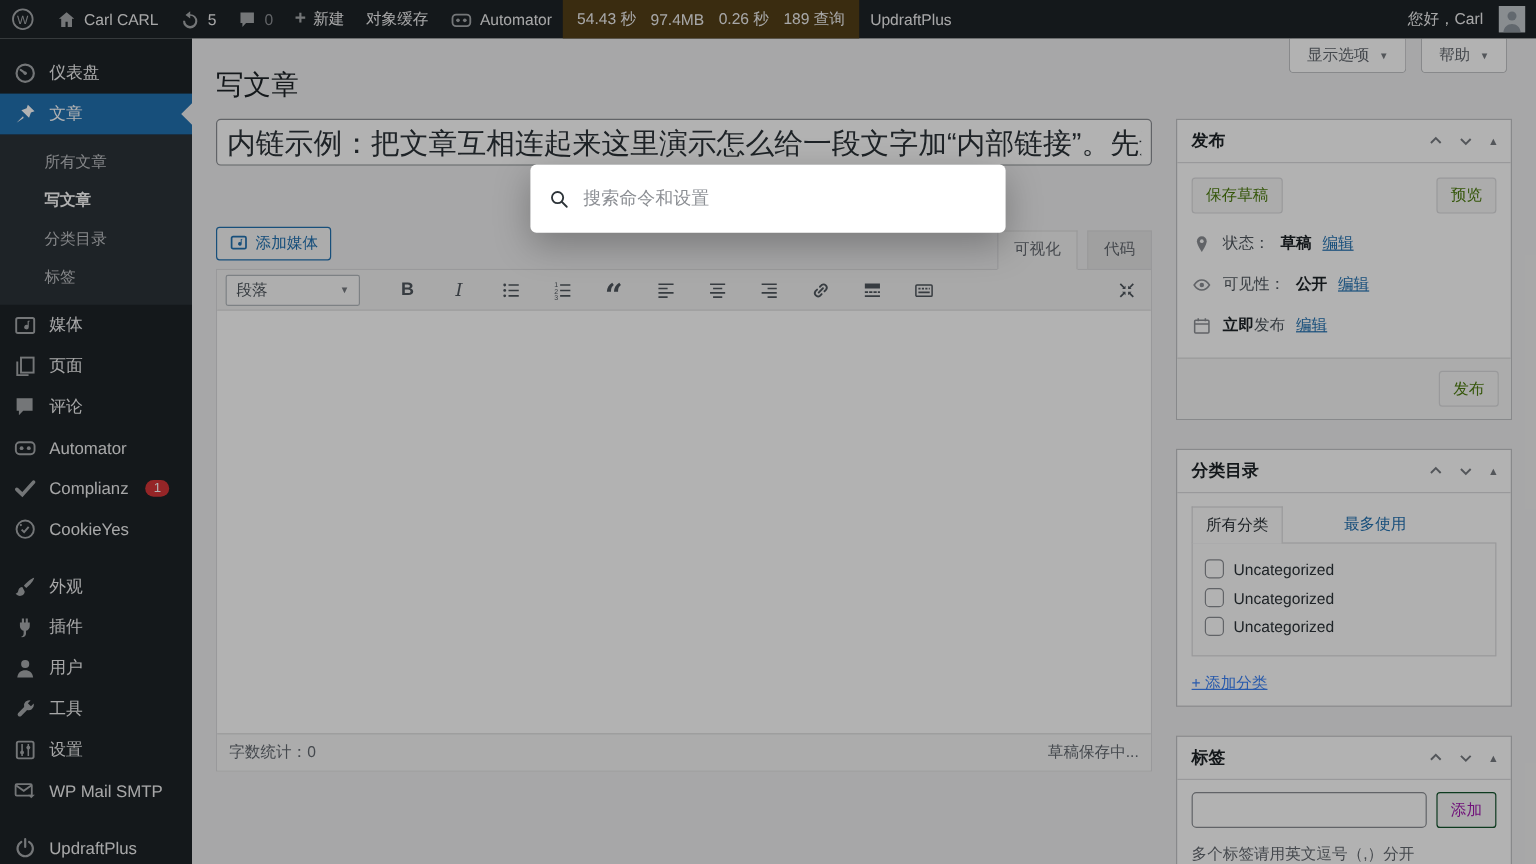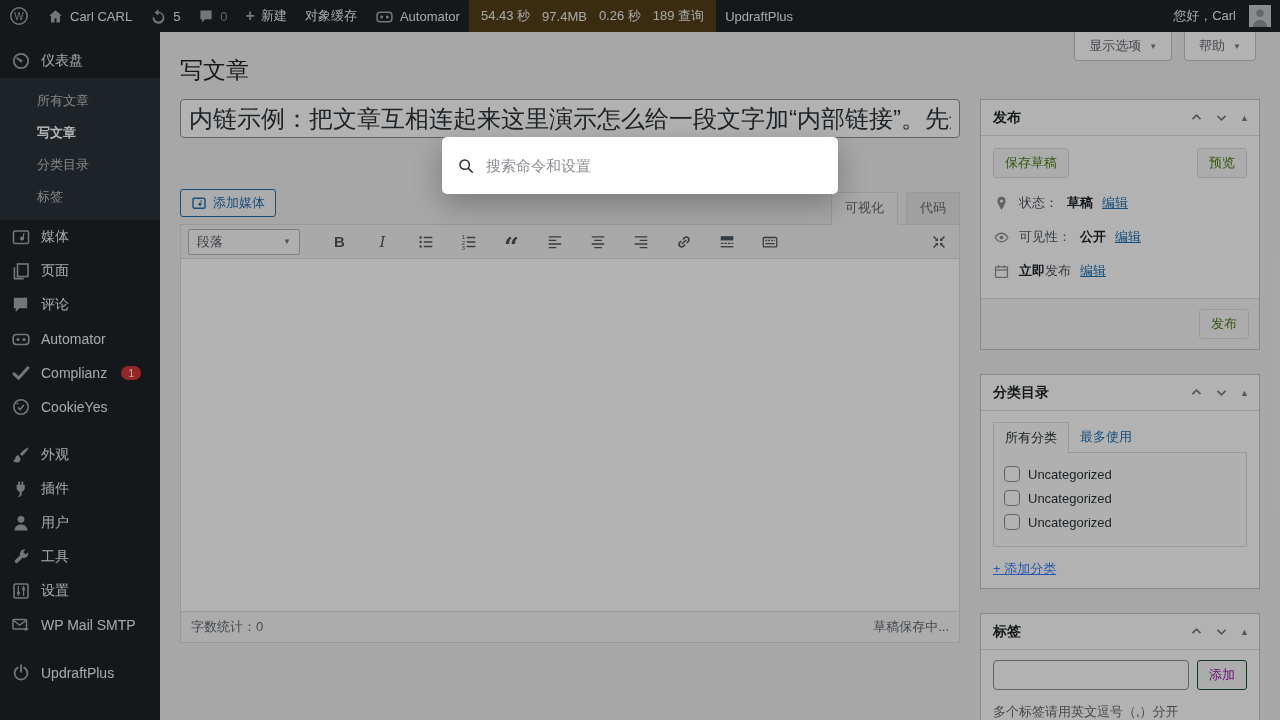--- a/index.html
+++ b/index.html
@@ -36,21 +36,21 @@
   .screen-tab { background:#fff; border:1px solid #c3c4c7; border-top:none; border-radius:0 0 4px 4px; padding:5px 14px; color:#646970; display:flex; align-items:center; gap:8px; cursor:pointer; }
   .screen-tab .tri { font-size:8px; color:#787c82; }
   h1#page-title { font-size:23px; font-weight:400; color:#1d2327; margin:23px 0 13px 20px; }
   .main-row { display:flex; gap:20px; padding:0 20px; align-items:flex-start; }
   .col-main { width:780px; }
   .col-side { width:280px; }
 
   #title-input { width:100%; height:39px; font-size:24px; padding:2px 8px; border:1px solid #8c8f94; border-radius:4px; background:#fff; color:#2c3338; font-family:inherit; }
 
   .editor-top { margin-top:50px; display:flex; justify-content:space-between; align-items:flex-end; height:36px; }
-  .add-media { display:flex; align-items:center; gap:6px; background:#f6f7f7; border:1px solid #2271b1; color:#2271b1; border-radius:3px; padding:4px 10px; font-size:13px; cursor:pointer; margin-bottom:7px; }
+  .add-media { display:flex; gap:6px; background:#f6f7f7; border:1px solid #2271b1; color:#2271b1; border-radius:3px; padding:4px 10px; font-size:13px; cursor:pointer; margin-bottom:7px; }
   .editor-tabs { display:flex; gap:8px; }
   .switch-tab { padding:6px 13px 7px; font-size:13px; color:#646970; border:1px solid #dcdcde; background:#e6e6e6; cursor:pointer; position:relative; top:1px; }
   .switch-tab.active { background:#f2f2f2; border-bottom-color:#f2f2f2; z-index:2; }
 
   .editor-box { border:1px solid #dcdcde; background:#fff; }
   .mce-toolbar { height:34px; background:#f2f2f2; border-bottom:1px solid #dcdcde; display:flex; align-items:center; padding:0 7px; gap:16px; color:#50575e; }
   .para-dd { width:112px; height:26px; border:1px solid #b4b9be; background:#fafafa; display:flex; align-items:center; justify-content:space-between; padding:0 8px; font-size:13px; color:#50575e; border-radius:2px; margin-right:10px; cursor:pointer; }
   .para-dd .tri { font-size:8px; color:#787c82; }
   .tb-btn { width:27px; height:26px; display:flex; align-items:center; justify-content:center; cursor:pointer; border-radius:2px; color:#50575e; }
   .tb-b { font-weight:bold; font-size:15px; }
@@ -71,21 +71,21 @@
   .btn { border-radius:3px; font-size:13px; padding:5px 11px; cursor:pointer; font-family:inherit; }
   .btn-disabled { background:#f6f7f7; border:1px solid #dcdcde; color:#4d7c0f; }
   .btn-secondary { background:#f6f7f7; border:1px solid #14532d; color:#a21caf; }
   .pub-btn-row { display:flex; justify-content:space-between; margin:2px 0 8px; }
   .misc-row { display:flex; align-items:center; gap:9px; padding:8px 0; font-size:13px; color:#50575e; }
   .misc-row .mi { width:17px; height:17px; color:#8c8f94; flex:0 0 17px; }
   .misc-row b { color:#1d2327; }
   a.edit-link { color:#2271b1; text-decoration:underline; cursor:pointer; }
   .pub-footer { background:#f6f7f7; border-top:1px solid #dcdcde; padding:10px; display:flex; justify-content:flex-end; }
 
-  .cat-tabs { display:flex; align-items:flex-end; }
+  .cat-tabs { display:flex; align-items:flex-end;gap:40px; }
   .cat-tab-active { padding:6px 11px; border:1px solid #dcdcde; border-bottom:none; background:#fdfdfd; font-size:13px; color:#2c3338; position:relative; top:1px; z-index:2; cursor:pointer; }
   .cat-tab-link { padding:6px 11px; font-size:13px; color:#2271b1; cursor:pointer; }
   .cat-box { border:1px solid #dcdcde; background:#fdfdfd; padding:9px 10px; height:95px; overflow:auto; }
   .cat-item { display:flex; align-items:center; gap:8px; height:24px; font-size:13px; color:#2c3338; }
   .checkbox { width:16px; height:16px; border:1px solid #8c8f94; border-radius:4px; background:#fff; cursor:pointer; flex:0 0 16px; }
   .add-cat-link { display:inline-block; margin-top:13px; font-size:13px; color:#3b82f6; text-decoration:underline; cursor:pointer; }
 
   .tag-row { display:flex; gap:8px; }
   .tag-input { flex:1; height:30px; border:1px solid #8c8f94; border-radius:4px; background:#fff; padding:0 8px; font-family:inherit; font-size:13px; }
   .tag-hint { margin-top:13px; font-size:13px; color:#646970; }
@@ -176,20 +176,29 @@
 <div id="adminmenu">
   <div class="menu-item">
     <span class="mi-icon">
       <svg width="20" height="20" viewBox="0 0 20 20">
           <circle cx="10" cy="10" r="7.2" fill="none" stroke="currentColor" stroke-width="1.8"></circle>
           <path d="M10 10 6.2 7.2" stroke="currentColor" stroke-width="1.8" stroke-linecap="round"></path>
           <circle cx="10" cy="10" r="1.4" fill="currentColor"></circle>
         </svg>
     </span>
     <span>仪表盘</span>
+  </div>
+  <div class="menu-item active">
+    <span class="mi-icon">
+      <svg width="20" height="20" viewBox="0 0 20 20" fill="currentColor">
+          <path d="M12.2 2.2l5.6 5.6-3 1-1.6 4.4-6.4-6.4 4.4-1.6zM8.2 11.8 2.8 17.2l5.9-3.9z"></path>
+        </svg>
+    </span>
+    <span>文章</span>
+    <span class="menu-arrow"></span>
   </div>
   <div class="submenu">
     <div class="submenu-item">所有文章</div>
     <div class="submenu-item current">写文章</div>
     <div class="submenu-item">分类目录</div>
     <div class="submenu-item">标签</div>
   </div>
   <div class="menu-item">
     <span class="mi-icon">
       <svg width="20" height="20" viewBox="0 0 20 20">

